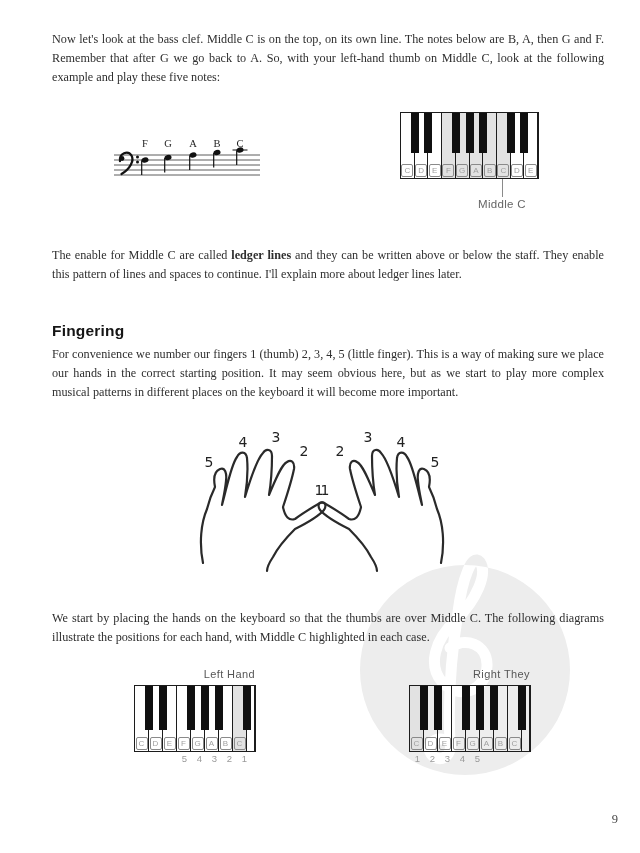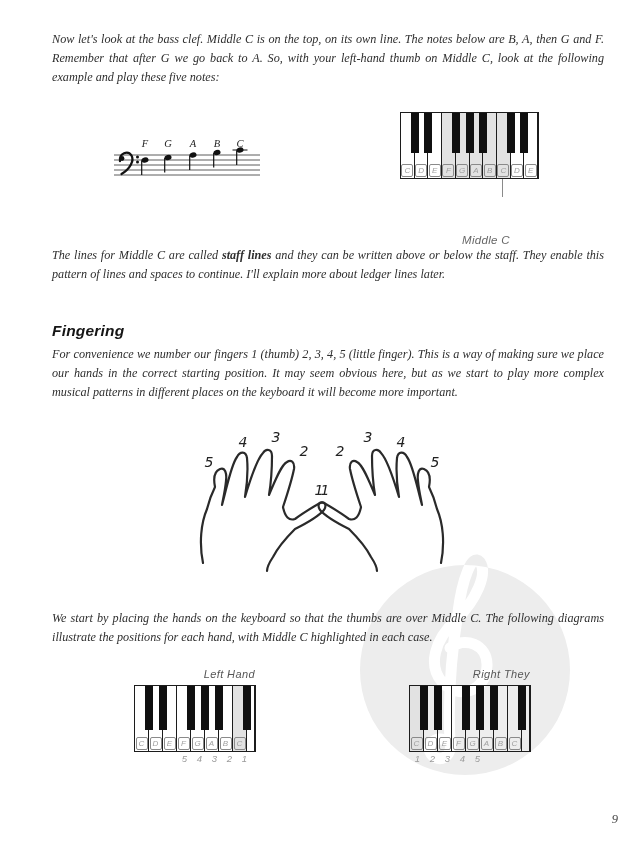--- a/index.html
+++ b/index.html
@@ -1,18 +1,18 @@
 <!DOCTYPE html>
 <html><head>
 <meta charset="utf-8">
 <style>
   html,body{margin:0;padding:0;background:#fff;}
   #page{
     position:relative;width:640px;height:853px;background:#ffffff;
-    overflow:hidden;font-family:"Liberation Serif",serif;color:#2e2e2e;font-style:italic;
+    overflow:hidden;font-family:"Liberation Serif",serif;color:#2e2e2e;
   }
   .abs{position:absolute;}
   .para{
     font-size:12.2px;line-height:19px;text-align:justify;color:#2e2e2e;
     width:552px;left:52px;
   }
   .para b{font-weight:bold;}
   .h-fingering{
     left:52px;font-family:"Liberation Sans",sans-serif;font-weight:bold;
     font-size:15.5px;color:#151515;letter-spacing:.2px;
@@ -37,21 +37,21 @@
     color:#565656;letter-spacing:.4px;text-align:right;
   }
   .fingers{
     position:absolute;display:flex;font-family:"Liberation Sans",sans-serif;
     font-size:9.5px;color:#9a9a9a;
   }
   .fingers span{width:15px;text-align:center;}
   .pointer-line{position:absolute;width:1px;background:#8a8a8a;}
   .middlec{
     position:absolute;font-family:"Liberation Sans",sans-serif;font-size:11.5px;
-    color:#666;text-align:left;letter-spacing:.3px;margin-top:36px;
+    color:#666;text-align:center;letter-spacing:.3px;
   }
   .pagenum{position:absolute;font-size:12.5px;color:#474747;}
   svg text.notelabel{font-family:"Liberation Serif",serif;font-size:10.5px;fill:#1d1d1d;}
   svg text.handnum{font-family:"DejaVu Sans",sans-serif;font-size:14px;fill:#222;}
   .z1{z-index:1;}
 </style>
 </head>
 <body>
 
 <div id="page">
@@ -152,21 +152,21 @@
     <div class="bkey" style="left:23.4px;height:40px"></div>
     <div class="bkey" style="left:50.8px;height:40px"></div>
     <div class="bkey" style="left:64.5px;height:40px"></div>
     <div class="bkey" style="left:78.2px;height:40px"></div>
     <div class="bkey" style="left:105.6px;height:40px"></div>
     <div class="bkey" style="left:119.3px;height:40px"></div>
   </div>
   <div class="pointer-line z1" style="left:502px;top:179px;height:18px;"></div>
   <div class="middlec z1" style="left:462px;top:198px;width:80px;">Middle C</div>
 
-  <p class="abs para z1" style="top:246px;margin:0;"><span>The lines for Middle C are called </span><b>staff lines</b><span> and they can be written above or below the staff. They enable this pattern of lines and spaces to continue. I'll explain more about ledger lines later.</span></p>
+  <p class="abs para z1" style="top:246px;margin:0;"><span>The enable for Middle C are called </span><b>ledger lines</b><span> and they can be written above or below the staff. They enable this pattern of lines and spaces to continue. I'll explain more about ledger lines later.</span></p>
 
   <div class="abs h-fingering z1" style="top:322px;">Fingering</div>
   <p class="abs para z1" style="top:345px;margin:0;">For convenience we number our fingers 1 (thumb) 2, 3, 4, 5 (little finger). This is a way of making sure we place our hands in the correct starting position. It may seem obvious here, but as we start to play more complex musical patterns in different places on the keyboard it will become more important.</p>
 
   <svg class="abs z1" style="left:177px;top:425px;" width="290" height="150" viewBox="0 0 290 150">
     <g fill="none" stroke="#2a2a2a" stroke-width="2.2" stroke-linecap="round" stroke-linejoin="round">
       <path d="M26 138 C22 118 24 98 30 84 C32 76 34 70 38 62 C36 52 38 46 43 44 C48 42 50 48 49 56 C48 66 46 74 45 80 C50 62 54 40 60 32 C63 26 69 26 70 33 C71 44 70 60 68 72 C74 52 80 34 86 28 C89 23 95 24 95 31 C95 42 94 58 92 70 C98 56 104 40 110 37 C114 34 118 37 117 44 C115 54 110 70 106 82 C108 92 112 96 118 94 C126 88 136 82 143 78 C148 76 150 80 147 85 C140 93 128 99 118 104 C108 114 100 124 96 132 C92 138 90 142 90 146"></path>
     </g>
     <g transform="translate(290,0) scale(-1,1)" fill="none" stroke="#2a2a2a" stroke-width="2.2" stroke-linecap="round" stroke-linejoin="round">
       <path d="M26 138 C22 118 24 98 30 84 C32 76 34 70 38 62 C36 52 38 46 43 44 C48 42 50 48 49 56 C48 66 46 74 45 80 C50 62 54 40 60 32 C63 26 69 26 70 33 C71 44 70 60 68 72 C74 52 80 34 86 28 C89 23 95 24 95 31 C95 42 94 58 92 70 C98 56 104 40 110 37 C114 34 118 37 117 44 C115 54 110 70 106 82 C108 92 112 96 118 94 C126 88 136 82 143 78 C148 76 150 80 147 85 C140 93 128 99 118 104 C108 114 100 124 96 132 C92 138 90 142 90 146"></path>

